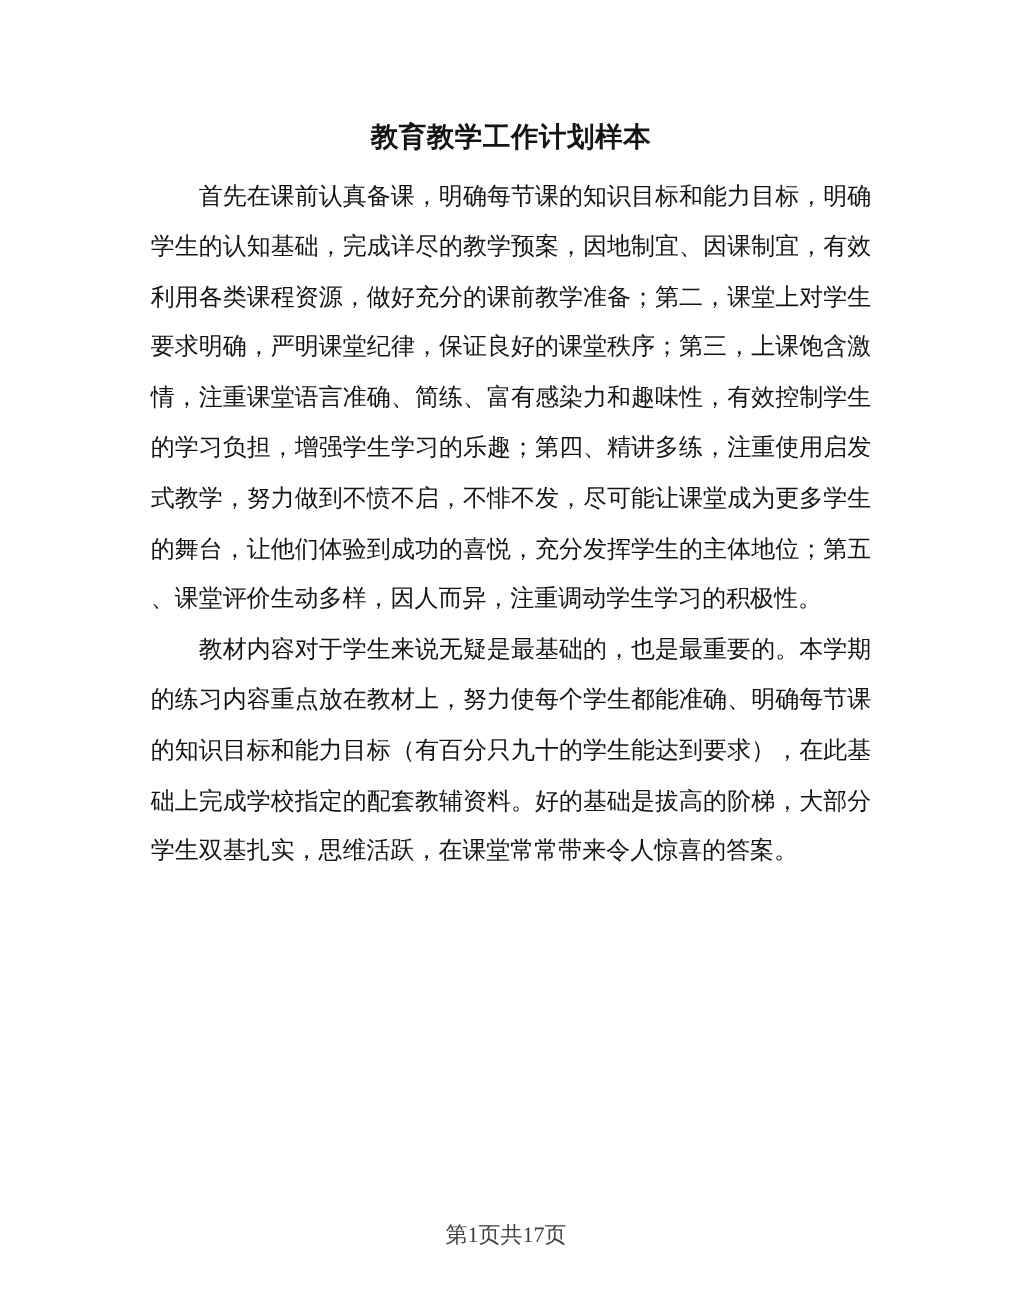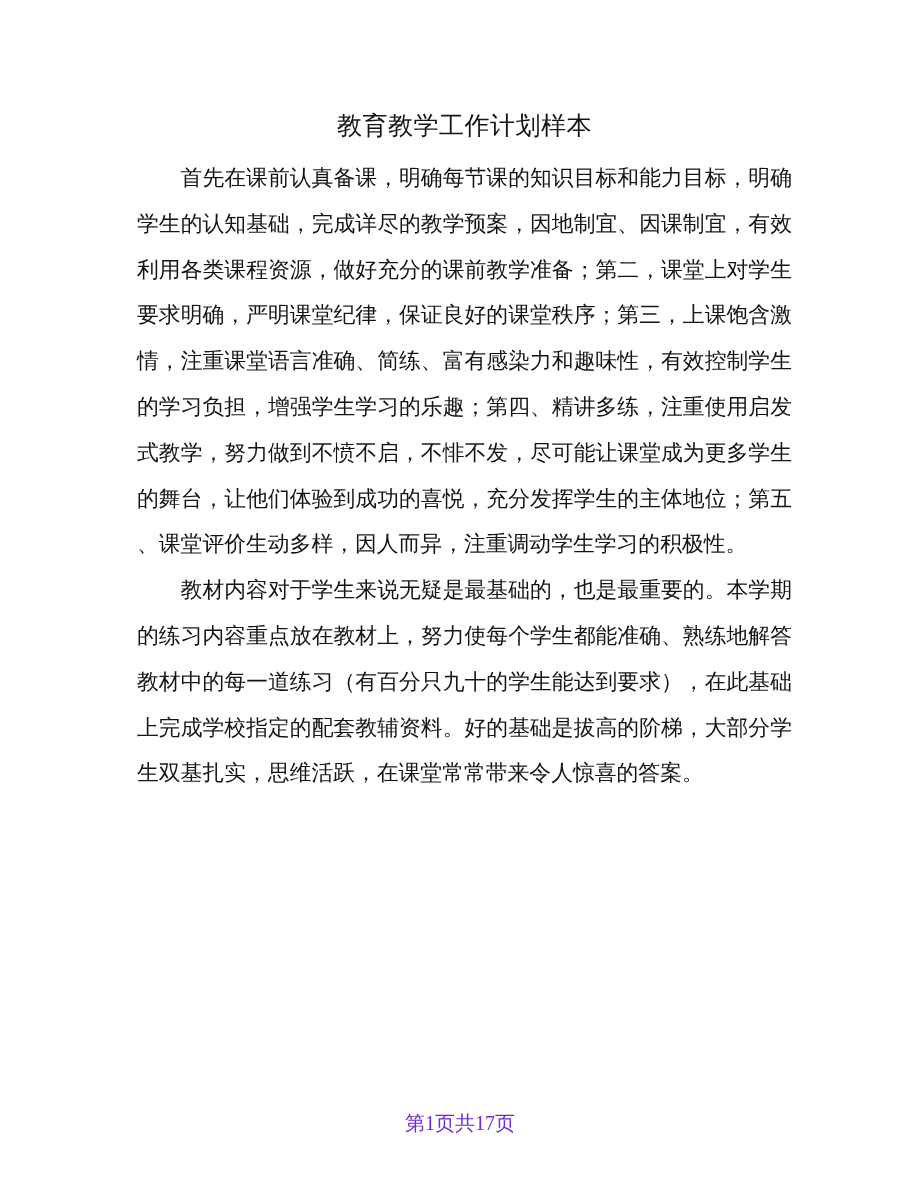--- a/index.html
+++ b/index.html
@@ -19,21 +19,21 @@
   .content {
     position: absolute;
     left: 137px;
     top: 103px;
     width: 655px;
   }
   .doc-title {
     margin: 0 0 7px 0;
     font-size: 25px;
     line-height: 46px;
-    font-weight: normal;
+    font-weight: bold;
     text-align: center;
     letter-spacing: 0.5px;
   }
   .para {
     margin: 0;
     font-size: 21.8px;
     line-height: 45.8px;
     text-align: justify;
     text-indent: 2em;
     line-break: anywhere;
@@ -43,32 +43,32 @@
     font-weight: bold;
   }
   .page-footer {
     position: absolute;
     left: 0;
     top: 1109px;
     width: 920px;
     text-align: center;
     font-size: 20px;
     line-height: 28px;
-    color: #6d28d9;
+    color: #404040;
   }
 </style>
 </head>
 <body>
 
 <div class="page">
   <div class="content">
     <h1 class="doc-title">教育教学工作计划样本</h1>
 
 
 
     <p class="para body">首先在课前认真备课，明确每节课的知识目标和能力目标，明确学生的认知基础，完成详尽的教学预案，因地制宜、因课制宜，有效利用各类课程资源，做好充分的课前教学准备；第二，课堂上对学生要求明确，严明课堂纪律，保证良好的课堂秩序；第三，上课饱含激情，注重课堂语言准确、简练、富有感染力和趣味性，有效控制学生的学习负担，增强学生学习的乐趣；第四、精讲多练，注重使用启发式教学，努力做到不愤不启，不悱不发，尽可能让课堂成为更多学生的舞台，让他们体验到成功的喜悦，充分发挥学生的主体地位；第五、课堂评价生动多样，因人而异，注重调动学生学习的积极性。</p>
 
 
-    <p class="para body">教材内容对于学生来说无疑是最基础的，也是最重要的。本学期的练习内容重点放在教材上，努力使每个学生都能准确、熟练地解答教材中的每一道练习（有百分只九十的学生能达到要求），在此基础上完成学校指定的配套教辅资料。好的基础是拔高的阶梯，大部分学生双基扎实，思维活跃，在课堂常常带来令人惊喜的答案。</p>
+    <p class="para body">教材内容对于学生来说无疑是最基础的，也是最重要的。本学期的练习内容重点放在教材上，努力使每个学生都能准确、明确每节课的知识目标和能力目标（有百分只九十的学生能达到要求），在此基础上完成学校指定的配套教辅资料。好的基础是拔高的阶梯，大部分学生双基扎实，思维活跃，在课堂常常带来令人惊喜的答案。</p>
   </div>
 
   <div class="page-footer">第1页共17页</div>
 </div>
 
 </body></html>

